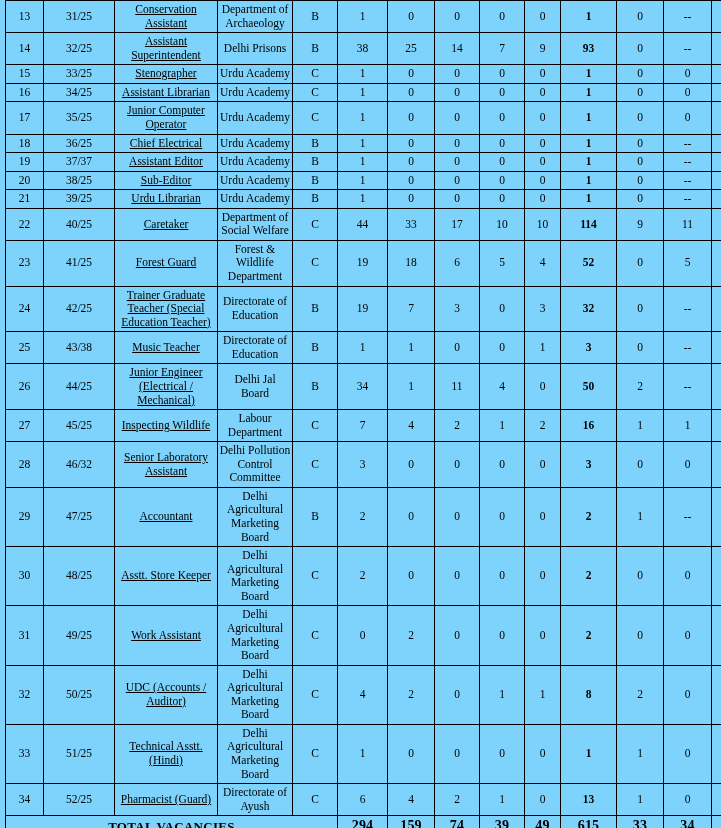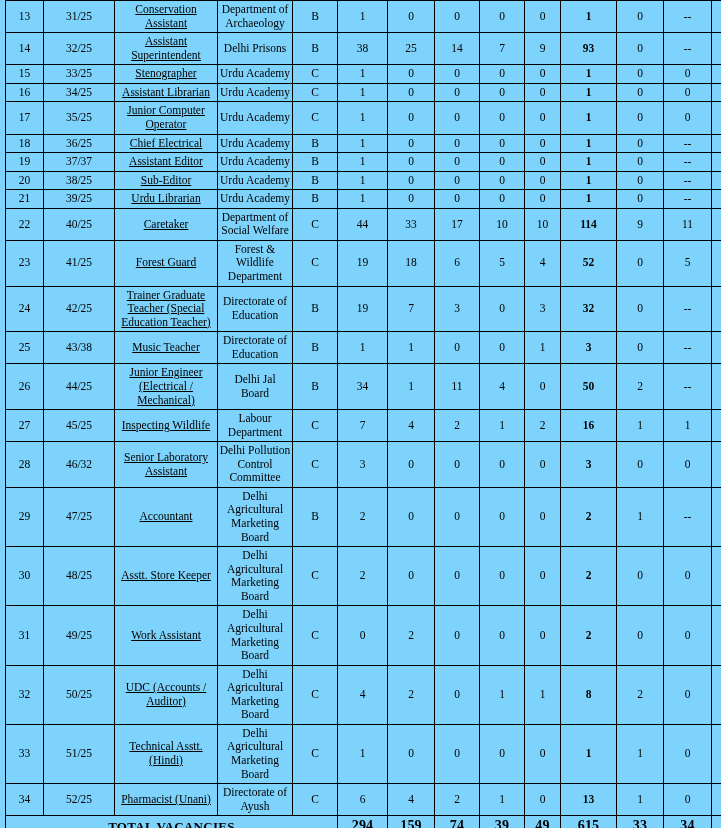--- a/index.html
+++ b/index.html
@@ -399,21 +399,21 @@
           <td class="c-obc">0</td>
           <td class="c-ews">0</td>
           <td class="c-total">1</td>
           <td class="c-pwbd">1</td>
           <td class="c-exsm">0</td>
           <td class="c-last">0</td>
         </tr>
         <tr>
           <td class="c-sno">34</td>
           <td class="c-postcode">52/25</td>
-          <td class="c-postname">Pharmacist (Unani)</td>
+          <td class="c-postname">Pharmacist (Guard)</td>
           <td class="c-dept">Directorate of Ayush</td>
           <td class="c-group">C</td>
           <td class="c-ur">6</td>
           <td class="c-sc">4</td>
           <td class="c-st">2</td>
           <td class="c-obc">1</td>
           <td class="c-ews">0</td>
           <td class="c-total">13</td>
           <td class="c-pwbd">1</td>
           <td class="c-exsm">0</td>

